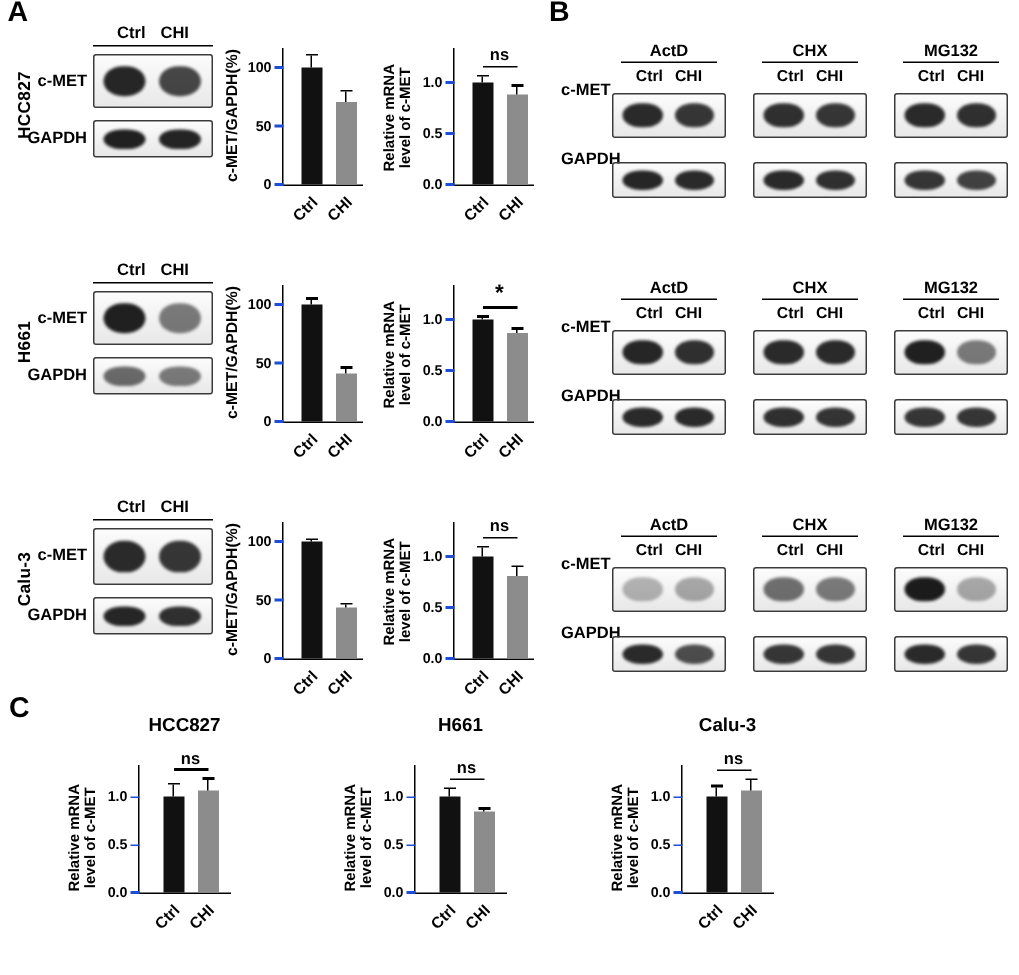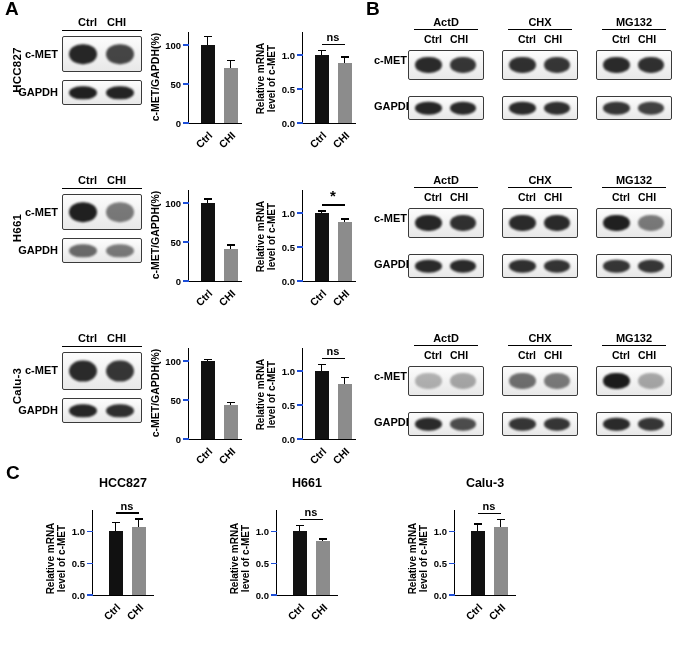--- a/index.html
+++ b/index.html
@@ -10,21 +10,21 @@
   .brow{position:absolute;left:396px;width:283px;height:150px}
   .crow{position:absolute;left:0;top:470px;width:679px;height:180px}
   .cellline{position:absolute;left:-31px;top:52px;width:84px;text-align:center;transform:rotate(-90deg);font-weight:bold;font-size:11.5px;letter-spacing:.2px}
   .laneshead{position:absolute;left:56px;top:4px;width:80px;text-align:center;font-size:11px;font-weight:bold;border-bottom:1.5px solid #000;padding-bottom:2px}
   .laneshead span{margin:0 5px}
   .tlab{position:absolute;font-weight:bold;font-size:11px;width:46px;text-align:right}
   .blot{position:absolute;border:1.3px solid #3a3a3a;background:linear-gradient(180deg,#fcfcfc,#e8e8e8);border-radius:2px}
   .band{position:absolute;top:50%;transform:translateY(-50%);height:58%;width:36%;background:#151515;border-radius:50%/55%;filter:blur(1.2px)}
   .band.l0{left:8%}
   .band.l1{left:55%}
-  .bgroup{position:absolute;top:4px;width:80px;height:110px}
+  .bgroup{position:absolute;top:16px;width:80px;height:110px}
   .treat{position:absolute;top:0;left:8px;width:64px;text-align:center;font-weight:bold;font-size:11px;border-bottom:1.6px solid #000;padding-bottom:1px}
   .blanes{position:absolute;top:17px;left:0;width:80px;text-align:center;font-size:10.5px;font-weight:bold}
   .blanes span{margin:0 4px}
   .btlab{position:absolute;left:-22px;width:48px;font-weight:bold;font-size:11px}
   .chart{position:absolute;width:100px;height:150px}
   .plot{position:absolute;left:34px;top:14px;border-left:1.6px solid #000;border-bottom:1.6px solid #000}
   .ylab{position:absolute;transform:rotate(-90deg);font-weight:bold;text-align:center;white-space:pre-line}
   .ylab.one{left:-54px;top:53px;width:110px;font-size:10.5px}
   .ylab.two{left:-47px;top:50px;width:90px;font-size:10px;line-height:10.5px}
   .ytick{position:absolute;left:-6px;width:6px;height:1.6px;background:#1d4ed8}

